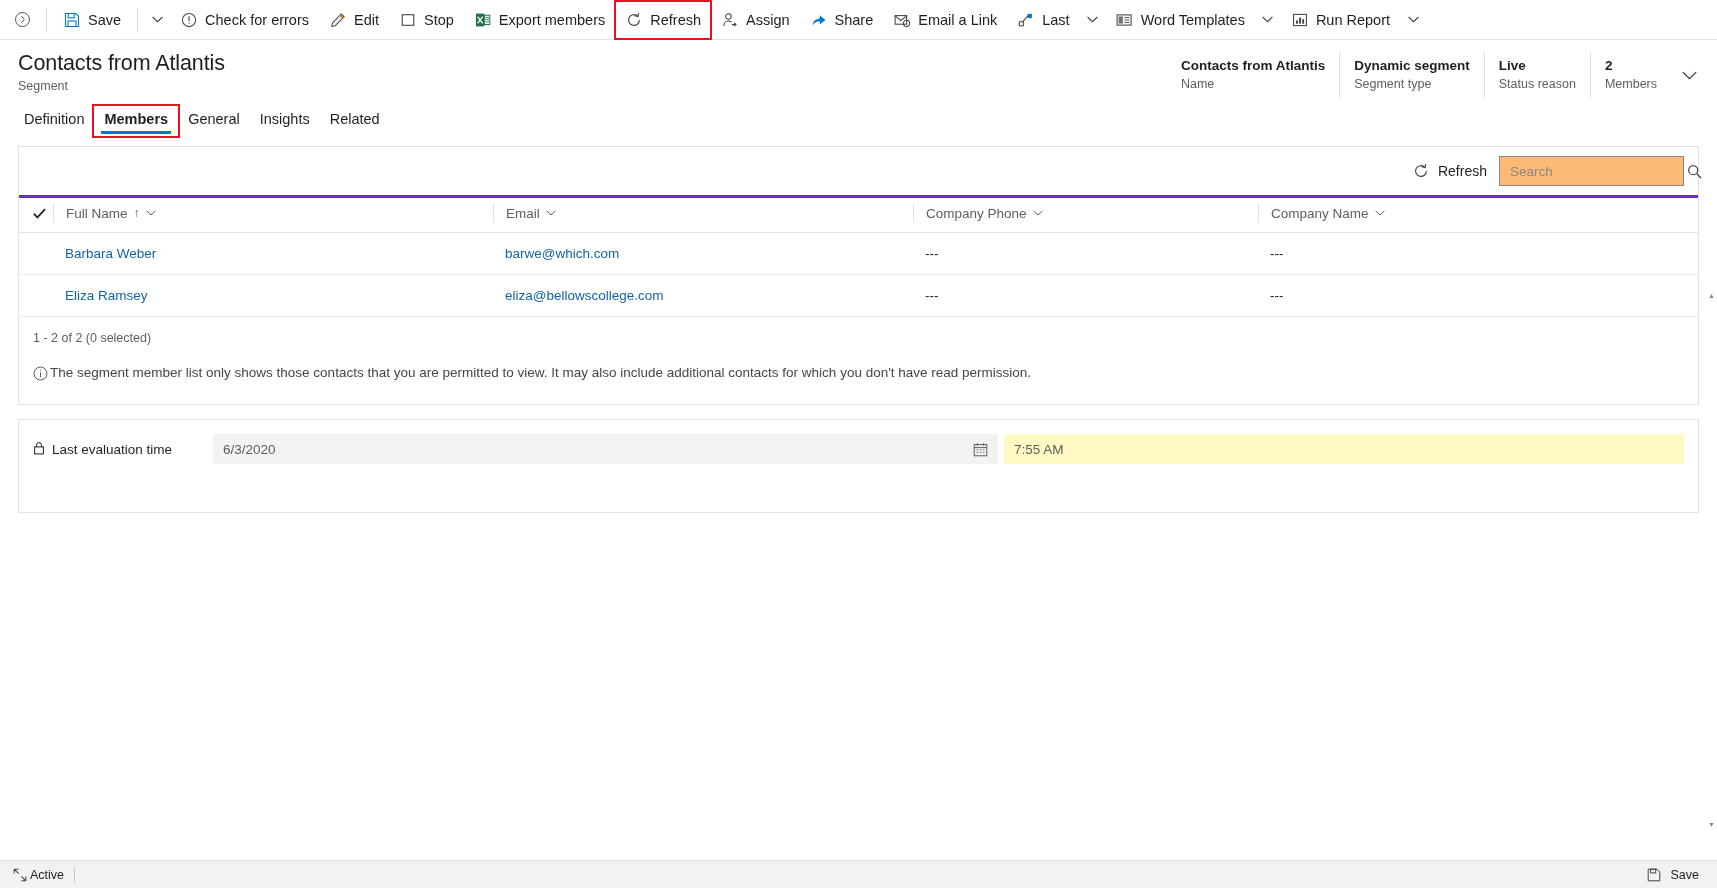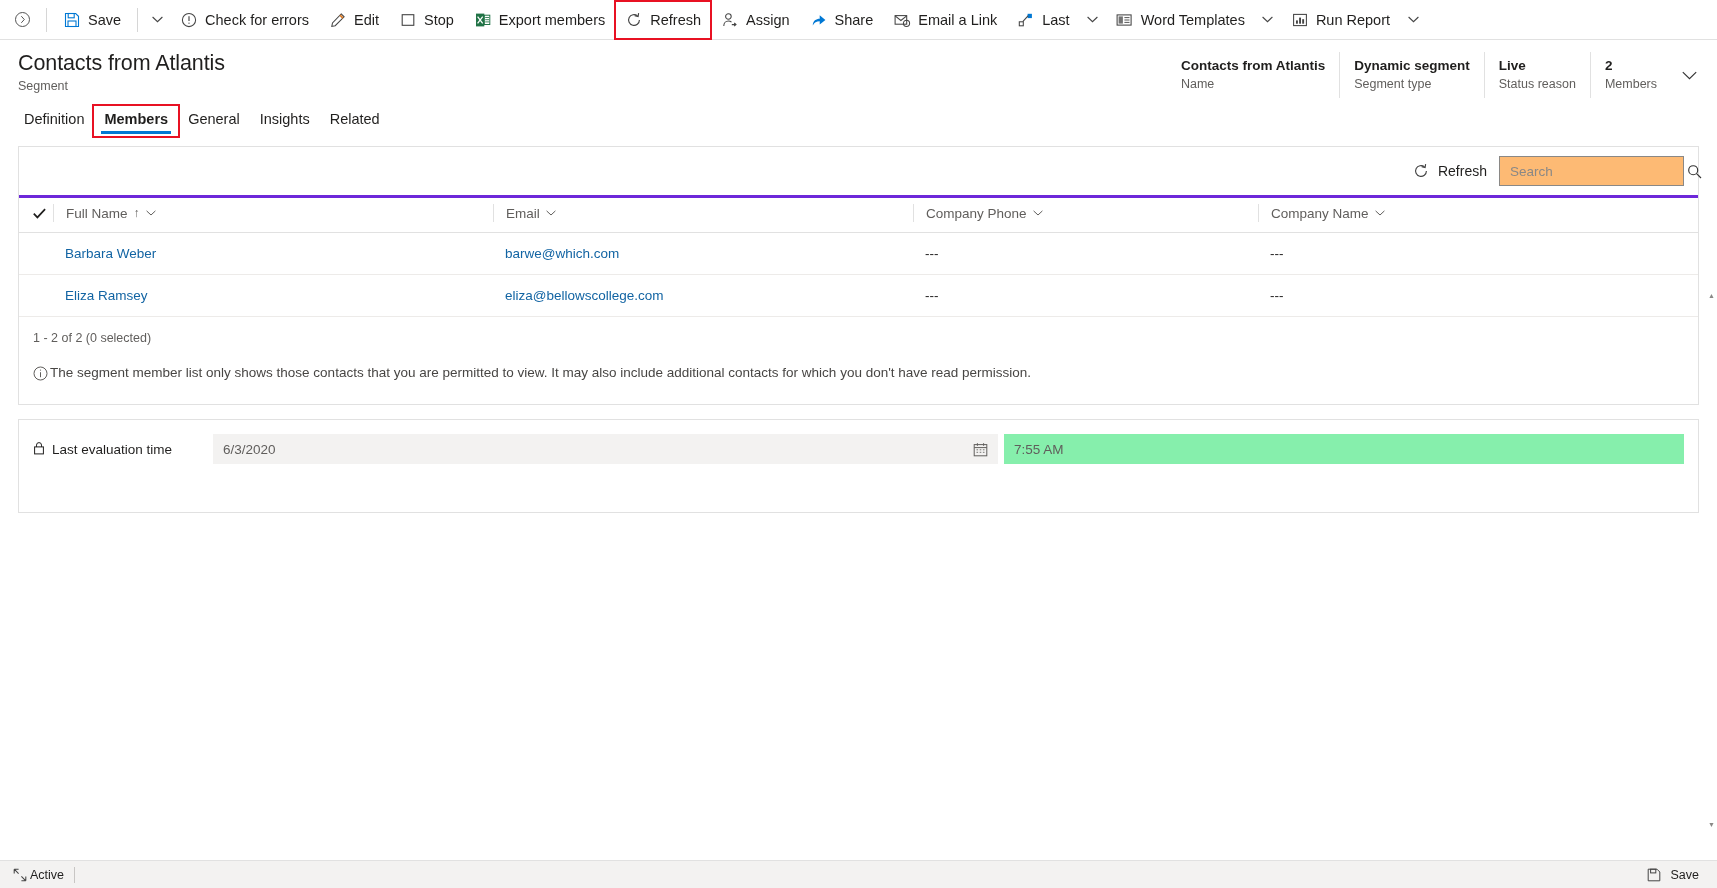--- a/index.html
+++ b/index.html
@@ -202,21 +202,21 @@
     flex: 1;
     height: 30px; background: #f3f2f1;
     display: flex; align-items: center;
     padding: 0 10px;
     font-size: 13.5px; color: #605e5c;
     position: relative;
   }
   .eval-cal { margin-left: auto; display: flex; align-items: center; color: #605e5c; }
   .eval-time {
     width: 680px; flex: 0 0 680px;
-    height: 30px; background: #86efac;
+    height: 30px; background: #fef9c3;
     display: flex; align-items: center;
     padding: 12px 10px; margin-left: 6px;
     font-size: 13.5px; color: #605e5c;
   }
   .eval-spacer { height: 34px; }
 
   
   .vscroll {
     position: absolute;
     right: 0; top: 150px; width: 11px; bottom: 30px;

